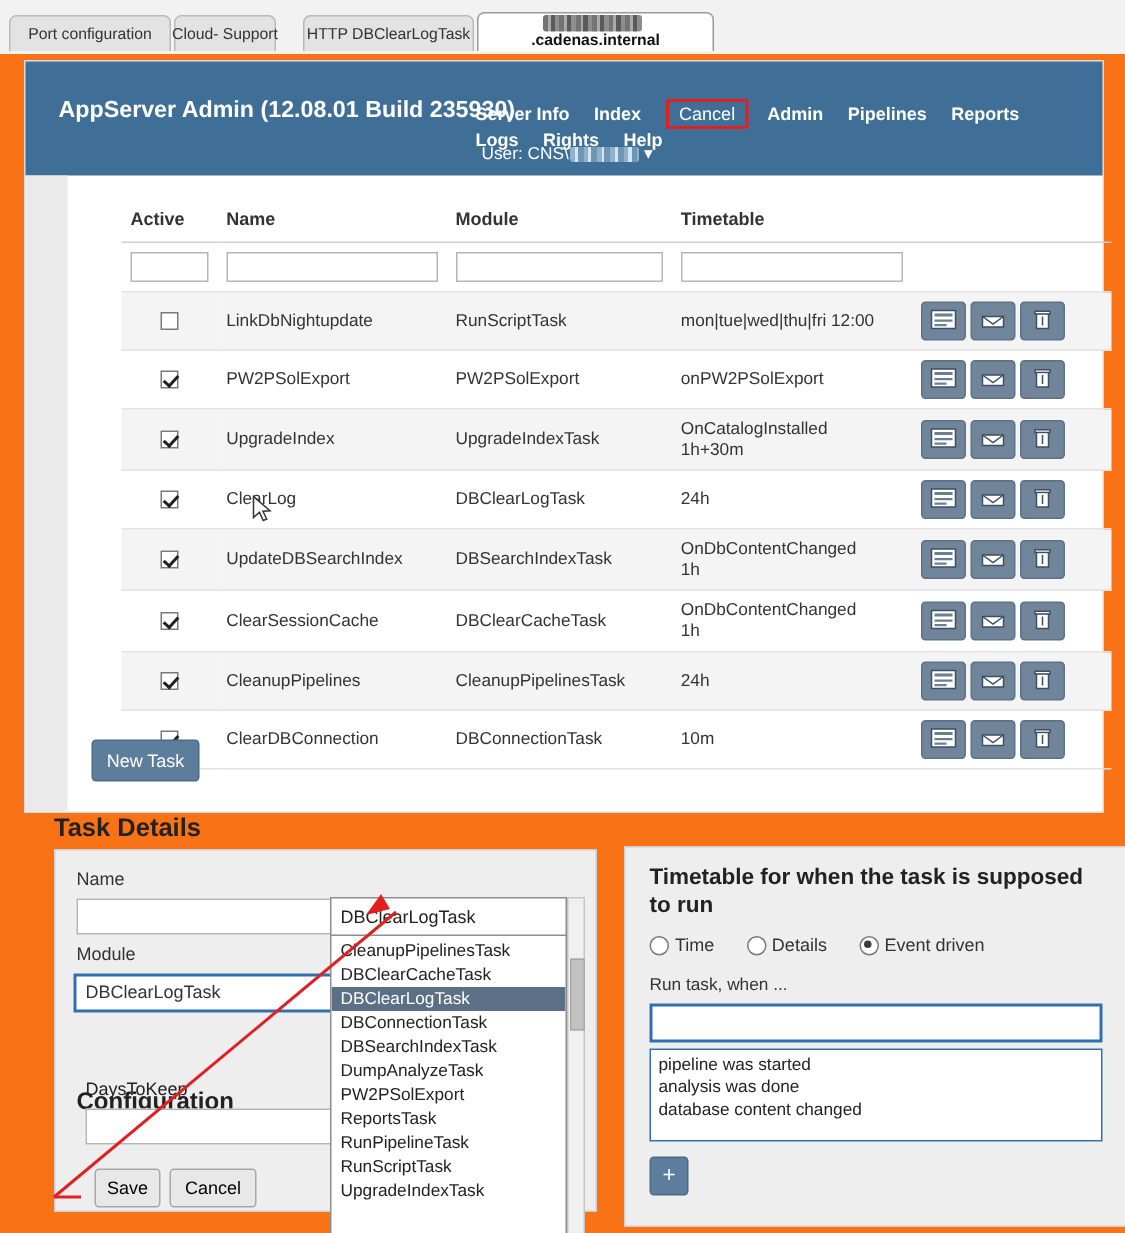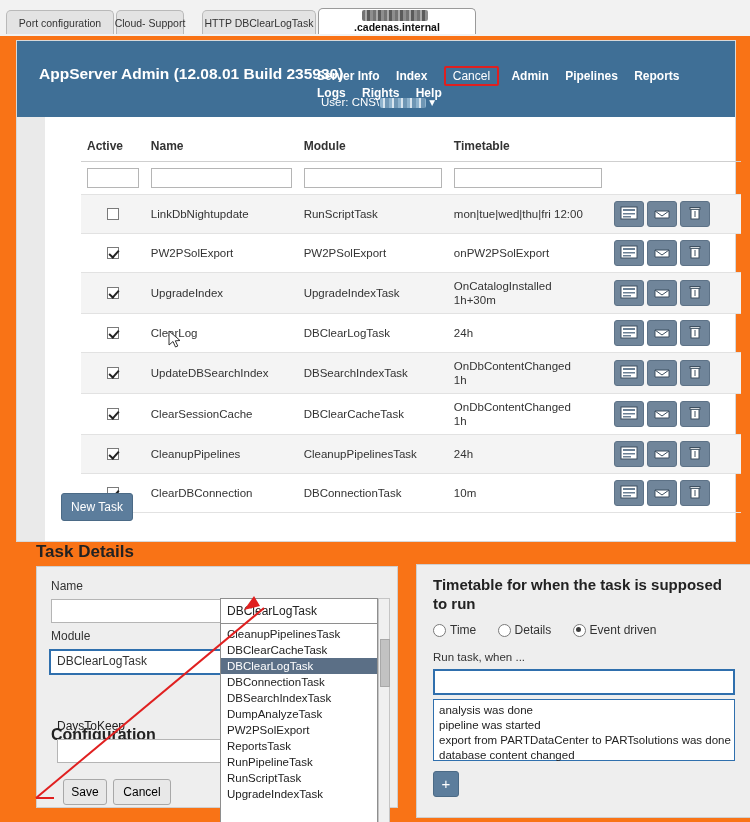--- a/index.html
+++ b/index.html
@@ -495,23 +495,22 @@
         <span class="radio-grp">
           <span class="radio"></span><span>Details</span>
         </span>
         <span class="radio-grp">
           <span class="radio on"></span><span>Event driven</span>
         </span>
       </div>
       <div id="runwhen-label">Run task, when ...</div>
       <input id="runwhen-input" value="" style="">
       <div id="events">
+          <div class="ev">pipeline was started</div>
           <div class="ev">analysis was done</div>
-          <div class="ev">pipeline was started</div>
-          <div class="ev">export from PARTDataCenter to PARTsolutions was done</div>
           <div class="ev">database content changed</div>
         </div>
       <button id="plus-btn">+</button>
     </div>
   </div>
 
   <svg id="cursor" viewBox="0 0 16 20">
     <path d="M1,1 L1,15 L5,11.5 L7.5,17 L9.8,16 L7.3,10.8 L12,10.5 Z" fill="#ffffff" stroke="#333" stroke-width="1"></path>
   </svg>
 </div>

